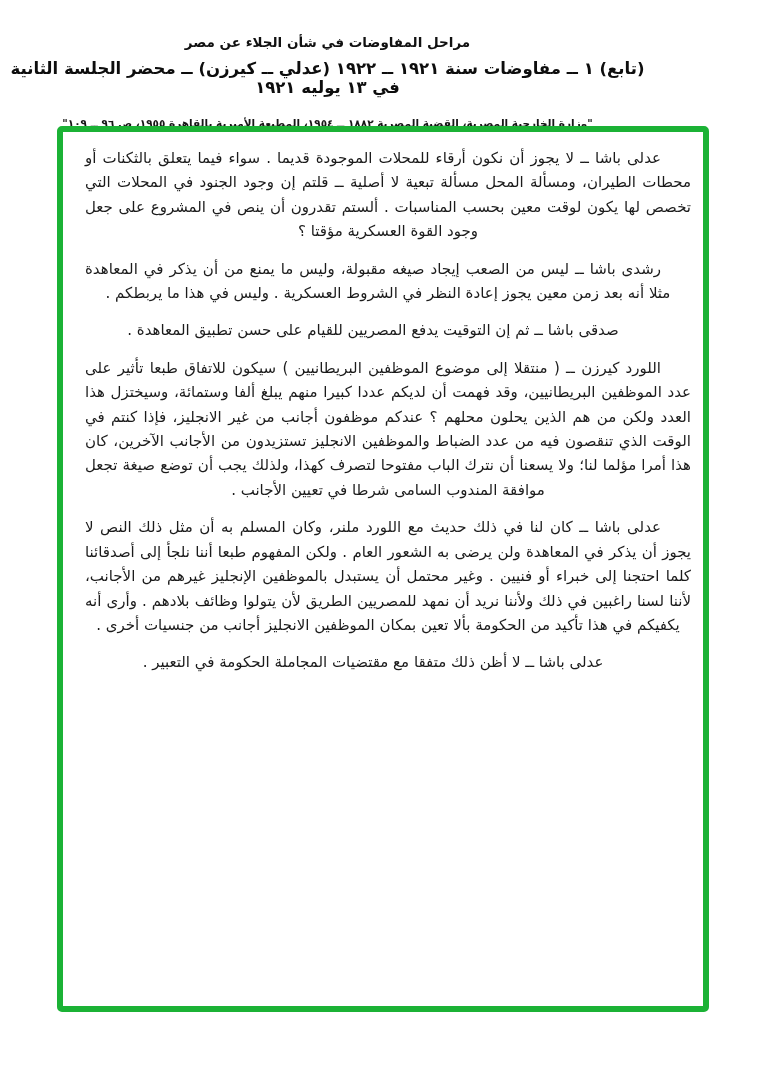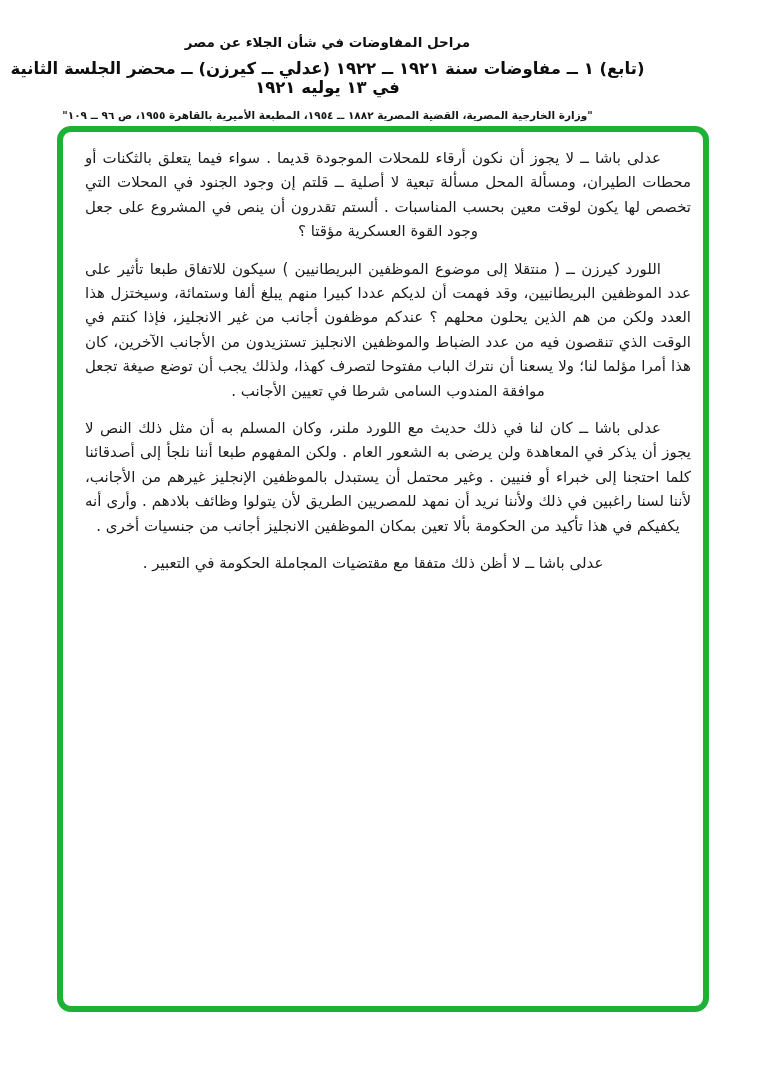--- a/index.html
+++ b/index.html
@@ -26,37 +26,37 @@
   .doc-title {
     font-size: 13.5px;
     font-weight: bold;
     color: #111;
     margin: 0 0 9px 0;
   }
   .doc-subtitle {
     font-size: 16.5px;
     font-weight: bold;
     color: #0d0d0d;
-    margin: 0 0 12px 0;
+    margin: 0 0 20px 0;
   }
   .doc-citation {
     font-size: 10.5px;
     font-weight: bold;
     color: #161616;
     margin: 0;
   }
   .highlight-frame {
     position: absolute;
     left: 57px;
     top: 126px;
     width: 652px;
     height: 886px;
     box-sizing: border-box;
     border: 6px solid #1bb235;
-    border-radius: 14px;
+    border-radius: 5px;
     background: #ffffff;
     padding: 14px 12px 16px 22px;
     overflow: hidden;
   }
   .dialogue p {
     direction: rtl;
     unicode-bidi: embed;
     text-align: justify;
     text-align-last: center;
     -moz-text-align-last: center;
@@ -80,21 +80,23 @@
 </header>
 
 <div class="highlight-frame">
   <div class="dialogue">
 
     <p><span class="speaker">عدلى باشا</span><span> ــ </span><span>لا يجوز أن نكون أرقاء للمحلات الموجودة قديما . سواء فيما يتعلق بالثكنات أو محطات الطيران، ومسألة المحل مسألة تبعية لا أصلية ــ قلتم إن وجود الجنود في المحلات التي تخصص لها يكون لوقت معين بحسب المناسبات . ألستم تقدرون أن ينص في المشروع على جعل وجود القوة العسكرية مؤقتا ؟</span></p>
 
 
 
 
+    <p><span class="speaker">رشدى باشا</span><span> ــ </span><span>ليس من الصعب إيجاد صيغه مقبولة، وليس ما يمنع من أن يذكر في المعاهدة مثلا أنه بعد زمن معين يجوز إعادة النظر في الشروط العسكرية . وليس في هذا ما يربطكم .</span></p>
 
+    <p><span class="speaker">صدقى باشا</span><span> ــ </span><span>ثم إن التوقيت يدفع المصريين للقيام على حسن تطبيق المعاهدة .</span></p>
 
     <p><span class="speaker">اللورد كيرزن</span><span> ــ </span><span>( منتقلا إلى موضوع الموظفين البريطانيين ) سيكون للاتفاق طبعا تأثير على عدد الموظفين البريطانيين، وقد فهمت أن لديكم عددا كبيرا منهم يبلغ ألفا وستمائة، وسيختزل هذا العدد ولكن من هم الذين يحلون محلهم ؟ عندكم موظفون أجانب من غير الانجليز، فإذا كنتم في الوقت الذي تنقصون فيه من عدد الضباط والموظفين الانجليز تستزيدون من الأجانب الآخرين، كان هذا أمرا مؤلما لنا؛ ولا يسعنا أن نترك الباب مفتوحا لتصرف كهذا، ولذلك يجب أن توضع صيغة تجعل موافقة المندوب السامى شرطا في تعيين الأجانب .</span></p>
 
     <p><span class="speaker">عدلى باشا</span><span> ــ </span><span>كان لنا في ذلك حديث مع اللورد ملنر، وكان المسلم به أن مثل ذلك النص لا يجوز أن يذكر في المعاهدة ولن يرضى به الشعور العام . ولكن المفهوم طبعا أننا نلجأ إلى أصدقائنا كلما احتجنا إلى خبراء أو فنيين . وغير محتمل أن يستبدل بالموظفين الإنجليز غيرهم من الأجانب، لأننا لسنا راغبين في ذلك ولأننا نريد أن نمهد للمصريين الطريق لأن يتولوا وظائف بلادهم . وأرى أنه يكفيكم في هذا تأكيد من الحكومة بألا تعين بمكان الموظفين الانجليز أجانب من جنسيات أخرى .</span></p>
 
 
     <p><span class="speaker">عدلى باشا</span><span> ــ </span><span>لا أظن ذلك متفقا مع مقتضيات المجاملة الحكومة في التعبير .</span></p>
 
   </div>
 </div>

